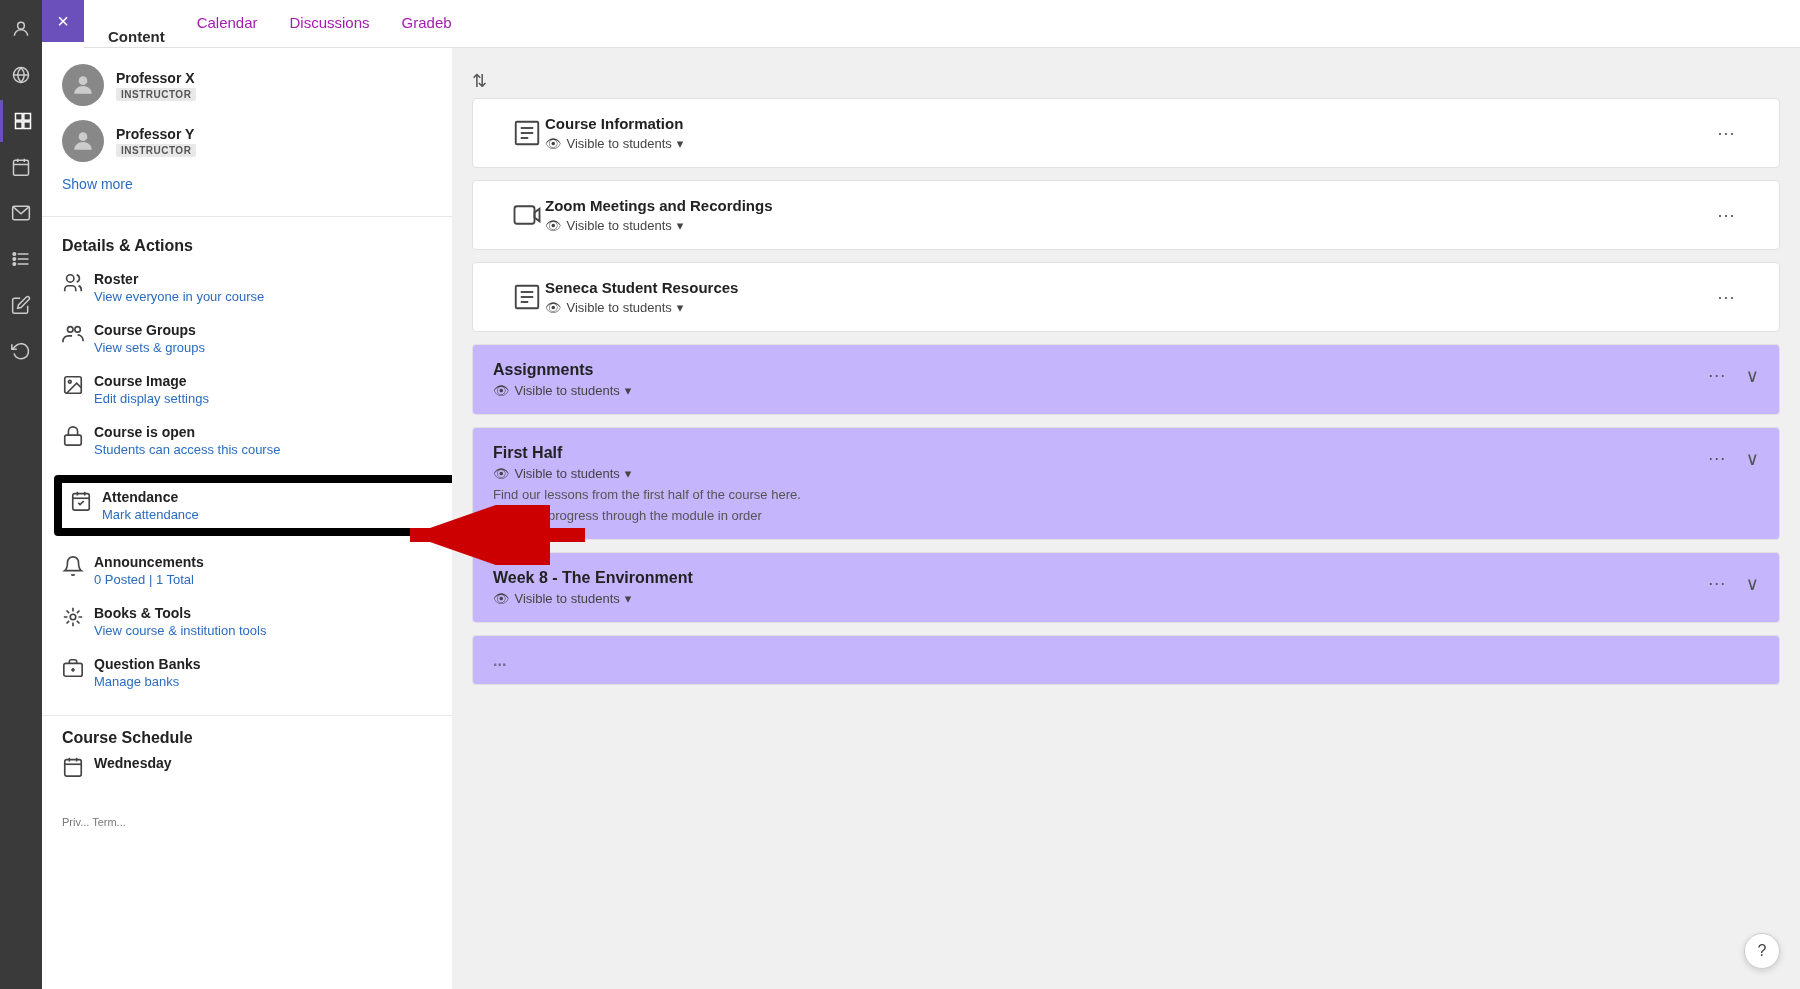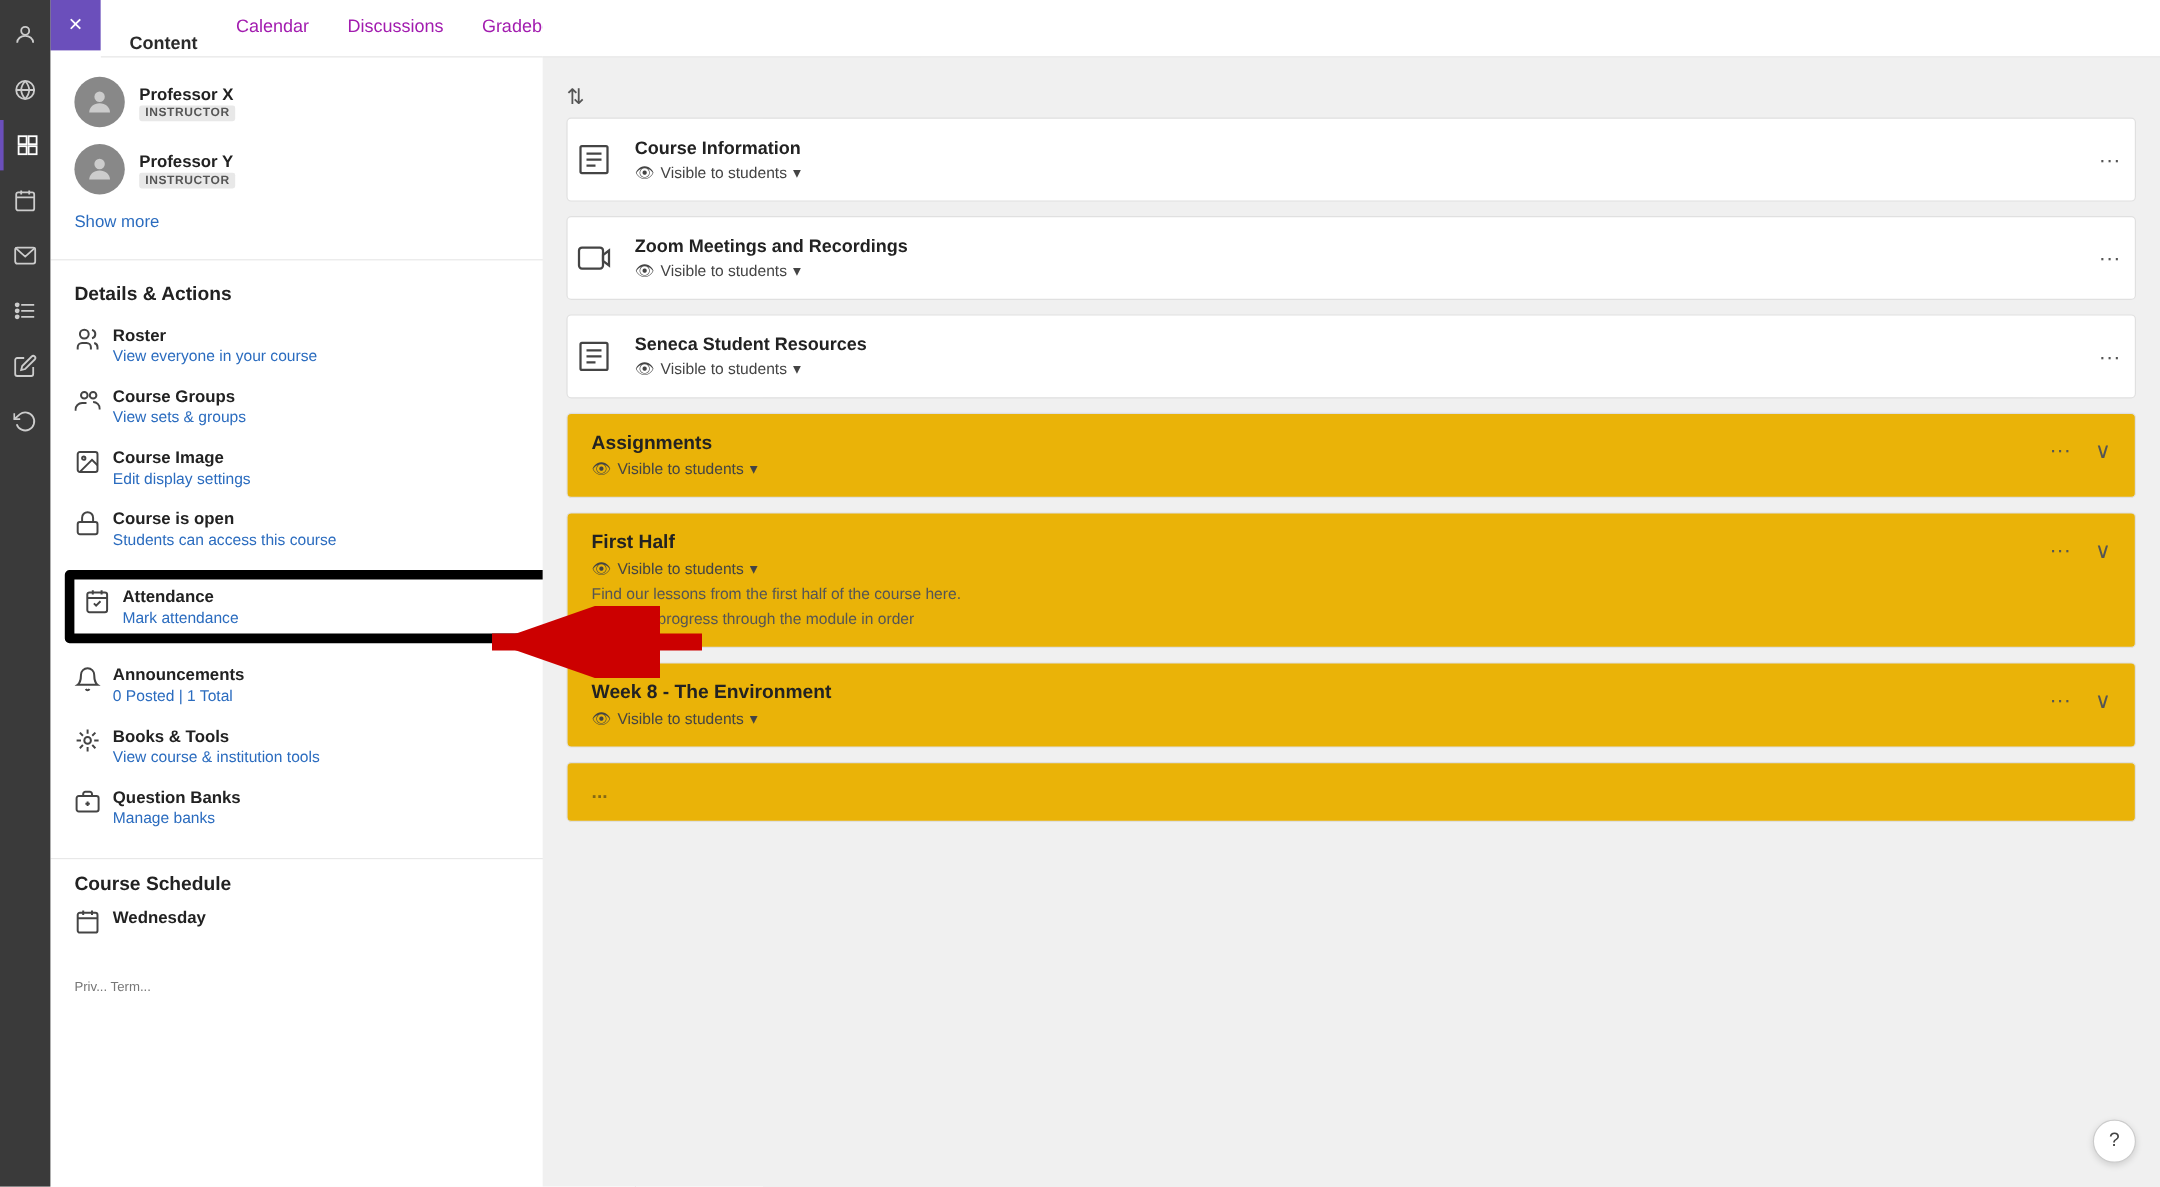--- a/index.html
+++ b/index.html
@@ -211,22 +211,21 @@
     
     .content-card {
       background: #fff;
       border: 1px solid #e0e0e0;
       margin: 0 20px 12px;
       border-radius: 4px;
     }
     .content-card-inner {
       display: flex;
       align-items: center;
-      padding: 16px 4px;
-      gap: 16px;
+      padding: 16px 36px;
     }
     .content-icon {
       width: 36px;
       height: 36px;
       flex-shrink: 0;
       display: flex;
       align-items: center;
       justify-content: center;
       color: #444;
     }
@@ -249,21 +248,21 @@
     }
     .more-btn {
       color: #555;
       font-size: 18px;
       cursor: pointer;
       padding: 4px 8px;
     }
 
     
     .section-card {
-      background: #eab308;
+      background: #c4b5fd;
       border: 1px solid #e0e0e0;
       margin: 0 20px 12px;
       border-radius: 4px;
     }
     .section-header {
       display: flex;
       align-items: flex-start;
       padding: 16px 20px;
     }
     .section-text { flex: 1; }

